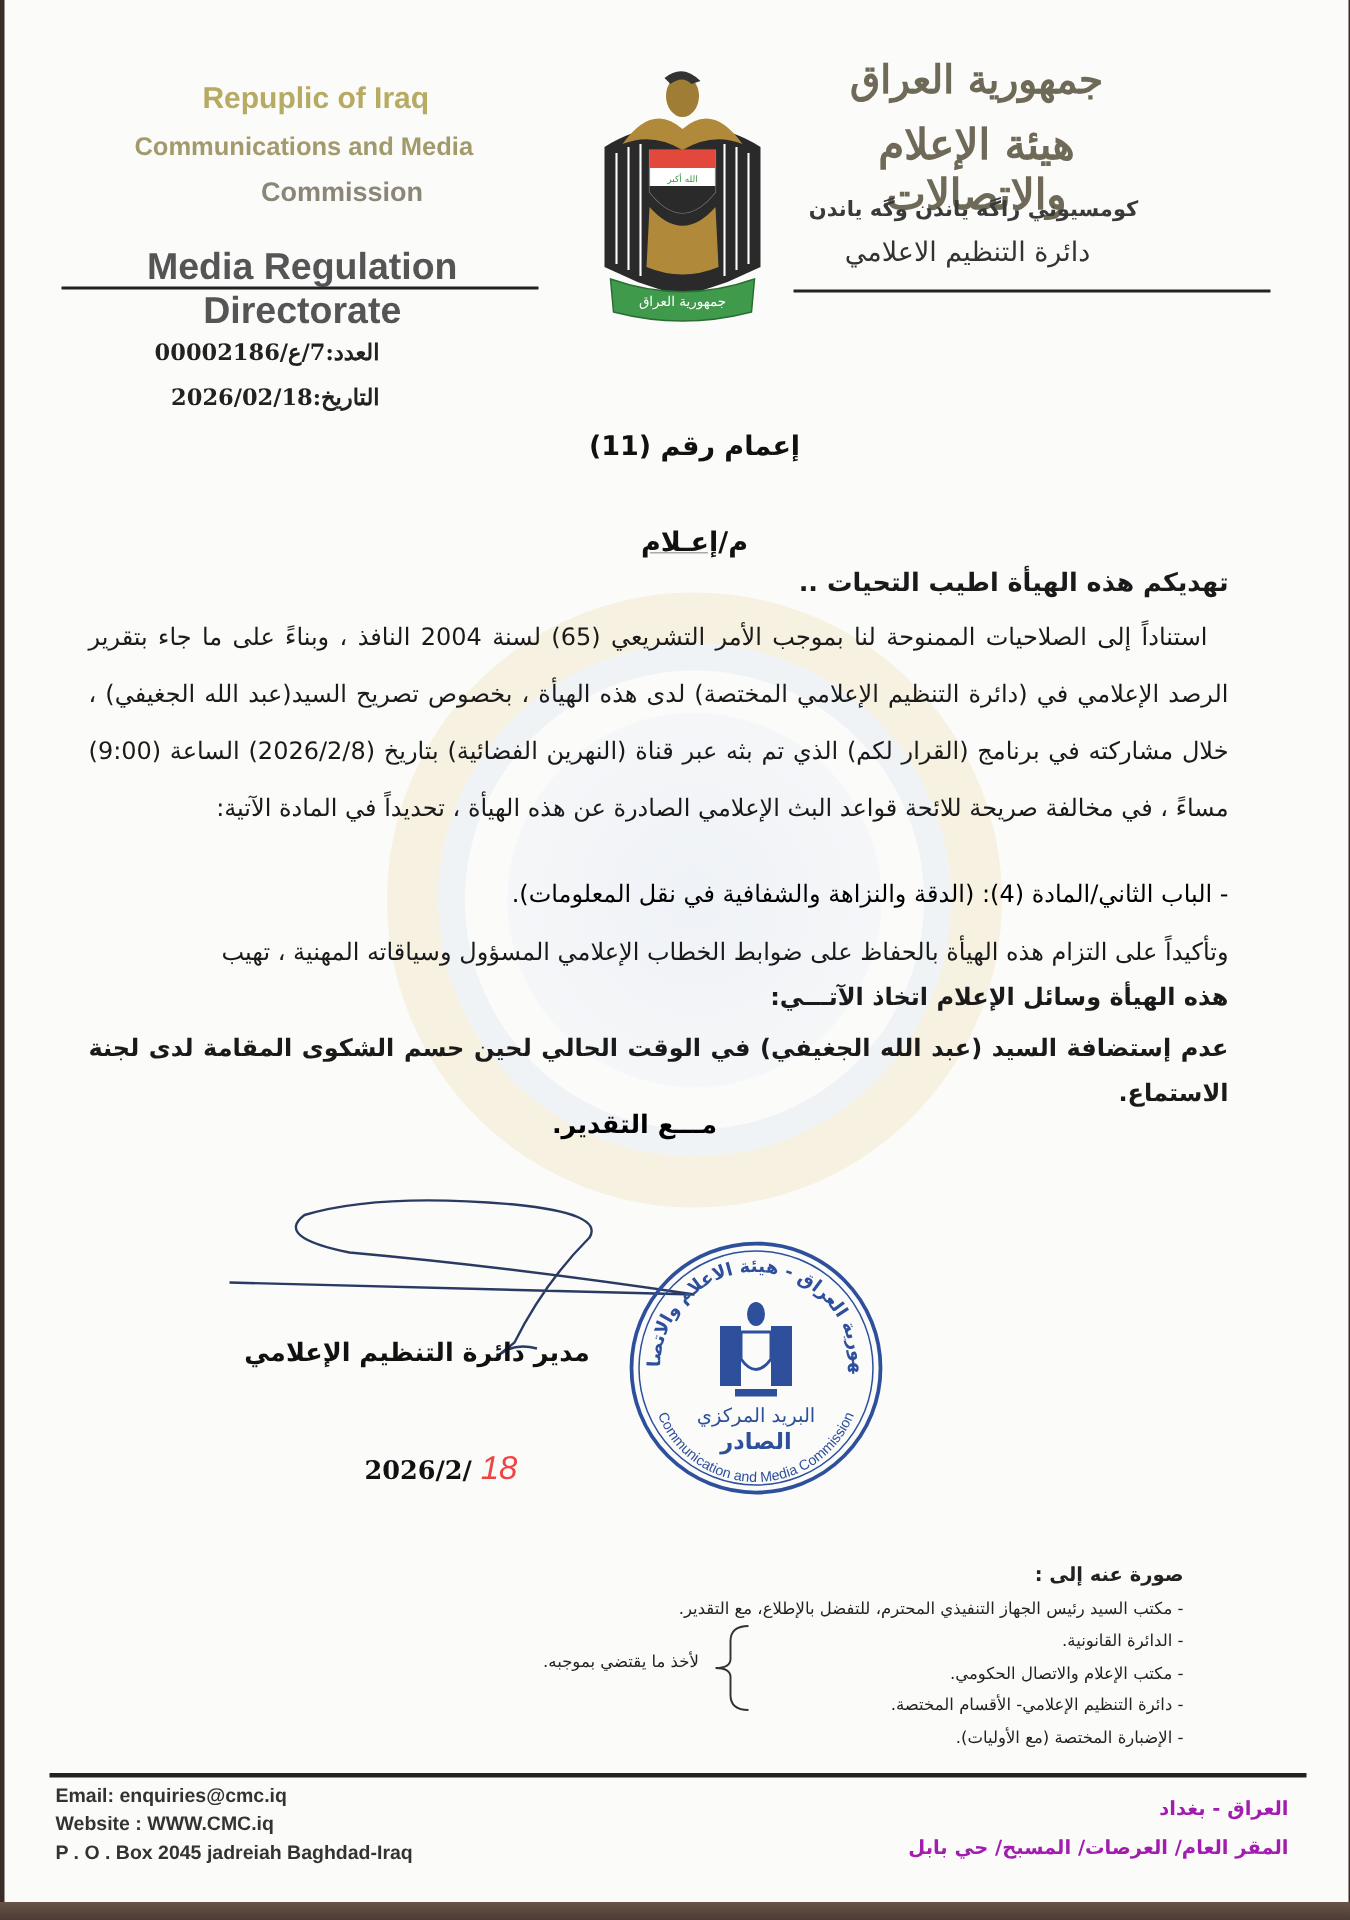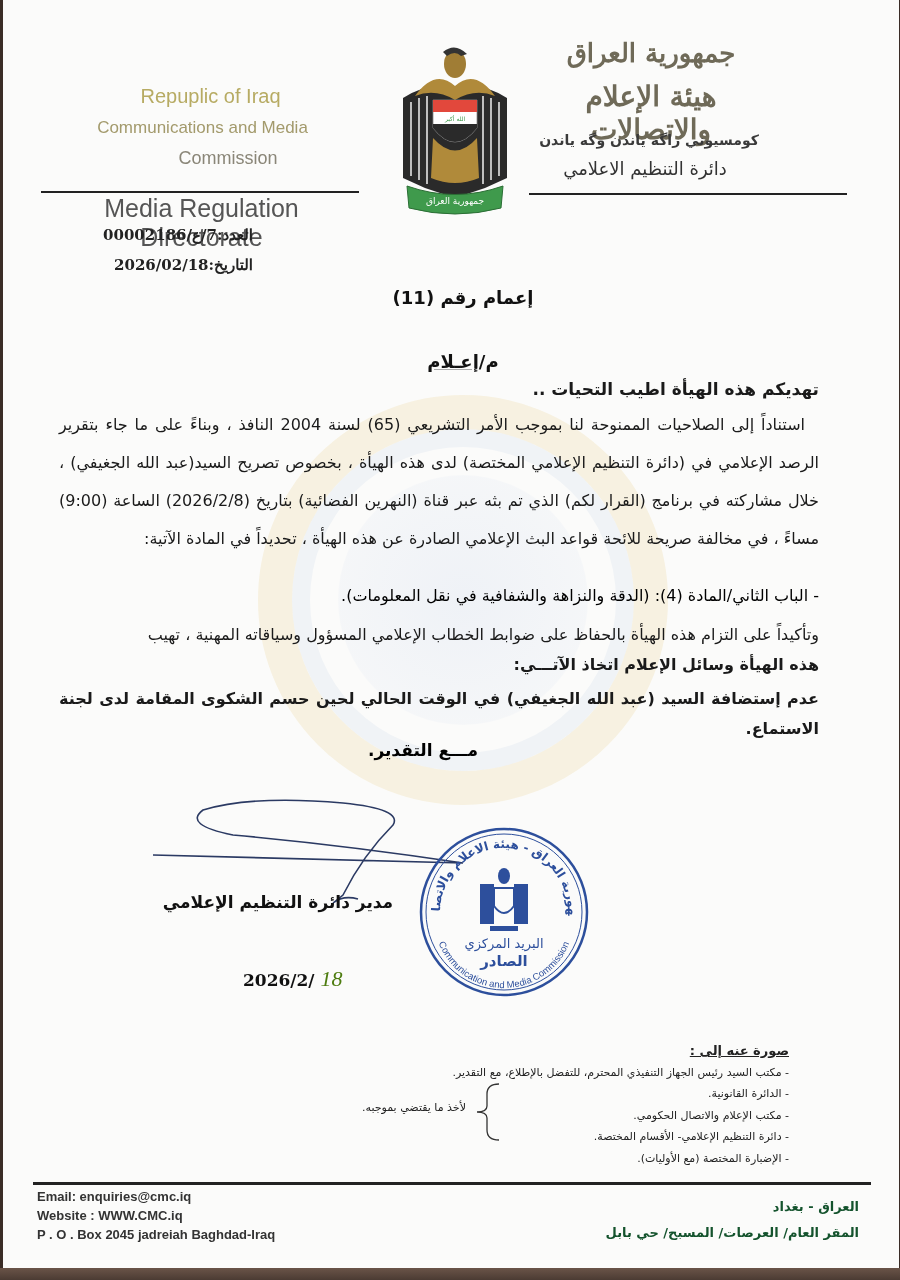--- a/index.html
+++ b/index.html
@@ -27,21 +27,21 @@
       box-shadow: inset 0 0 0 18px rgba(120, 150, 210, 0.08);
       box-sizing: border-box;
     }
     .watermark-inner {
       position: absolute; left: 335px; top: 475px; width: 250px; height: 250px;
       border-radius: 50%;
       background: radial-gradient(circle, rgba(130,160,215,0.10) 0%, rgba(130,160,215,0.05) 70%, rgba(255,255,255,0) 72%);
     }
 
     
-    .en-head { font-family: "Liberation Sans", sans-serif; font-weight: normal; text-align: center; margin-top: 30px; }
+    .en-head { font-family: "Liberation Sans", sans-serif; font-weight: bold; text-align: center; }
     .en-1 { left: 100px; top: 55px; width: 215px; font-size: 20px; color: #b7ab63; }
     .en-2 { left: 72px; top: 88px; width: 255px; font-size: 17px; color: #a39a6c; }
     .en-3 { left: 130px; top: 118px; width: 190px; font-size: 18px; color: #8a8678; }
     .en-4 { left: 50px; top: 164px; width: 297px; font-size: 25px; color: #555; }
     .rule-left { left: 38px; top: 191px; width: 318px; height: 2px; background: #222; }
 
     
     .emblem { left: 392px; top: 38px; width: 120px; height: 180px; }
 
     
@@ -79,29 +79,29 @@
     
     .sig-svg { left: 140px; top: 795px; width: 340px; height: 110px; }
     .signer { left: 150px; top: 888px; width: 250px; text-align: center; font-size: 17px; font-weight: bold; color: #111; line-height: 28px; }
     .sig-date { left: 240px; top: 966px; width: 140px; font-family: "DejaVu Serif", serif; font-weight: bold; font-size: 17px; color: #111; }
 
     
     .stamp { left: 415px; top: 826px; width: 172px; height: 172px; }
 
     
     .cc { right: 110px; top: 1040px; width: 480px; font-size: 11px; color: #222; line-height: 21.5px; }
-    .cc-title { font-size: 13px; font-weight: bold; text-decoration: underline; }
+    .cc-title { font-size: 13px; font-weight: bold; }
     .cc ul { list-style: none; margin: 0; padding: 0; }
     .cc-note { left: 336px; top: 1101px; width: 150px; font-size: 11px; color: #222; text-align: center; }
     .brace { left: 470px; top: 1082px; width: 30px; height: 60px; }
 
     
     .rule-footer { left: 30px; top: 1182px; width: 838px; height: 3px; background: #222; }
     .foot-left { left: 34px; top: 1187px; width: 360px; font-family: "Liberation Sans", sans-serif; font-weight: bold; font-size: 13px; color: #333; line-height: 19px; }
-    .foot-right { right: 40px; top: 1194px; width: 360px; font-size: 13px; font-weight: bold; color: #14532d; line-height: 26px; text-align: right; }
+    .foot-right { right: 40px; top: 1194px; width: 360px; font-size: 13px; font-weight: bold; color: #a21caf; line-height: 26px; text-align: right; }
     .bottom-strip { left: 0; top: 1268px; width: 900px; height: 12px; background: linear-gradient(#6a5448, #4b3b33); }
   </style>
 </head>
 <body>
 
 <div class="page">
 
   <div class="watermark"></div>
   <div class="watermark-inner"></div>
 
@@ -165,21 +165,21 @@
   <div class="abs regards rtl">مـــع التقدير.</div>
 
   <svg class="abs sig-svg" viewBox="0 0 340 110">
     <path d="M10 60 L320 68 M320 68 Q200 50 90 40 Q40 30 60 15 Q110 0 200 8 Q260 14 250 30 Q220 60 200 100 L190 108 Q200 100 215 104" fill="none" stroke="#2b3a63" stroke-width="1.6"></path>
   </svg>
   <div class="abs signer rtl">
     <div>مدير دائرة التنظيم الإعلامي</div>
   </div>
   <div class="abs sig-date">
     <span>2026/2/</span>
-    <span style="font-family:Liberation Serif, serif;font-weight:normal;color:#4d7c0f;font-size:22px;font-style:italic;">18</span>
+    <span style="font-family:Liberation Sans, sans-serif;font-weight:normal;color:#ef4444;font-size:22px;font-style:italic;">18</span>
   </div>
 
   <svg class="abs stamp" viewBox="0 0 172 172">
     <defs>
       <path id="arcTop" d="M22 86 A64 64 0 0 1 150 86"></path>
       <path id="arcBottom" d="M16 92 A70 70 0 0 0 156 92"></path>
     </defs>
     <circle cx="86" cy="86" r="83" fill="none" stroke="#2d4f9c" stroke-width="2.5"></circle>
     <circle cx="86" cy="86" r="78" fill="none" stroke="#2d4f9c" stroke-width="1"></circle>
     <text font-size="12" fill="#2d4f9c" font-family="DejaVu Sans, sans-serif" font-weight="bold">

